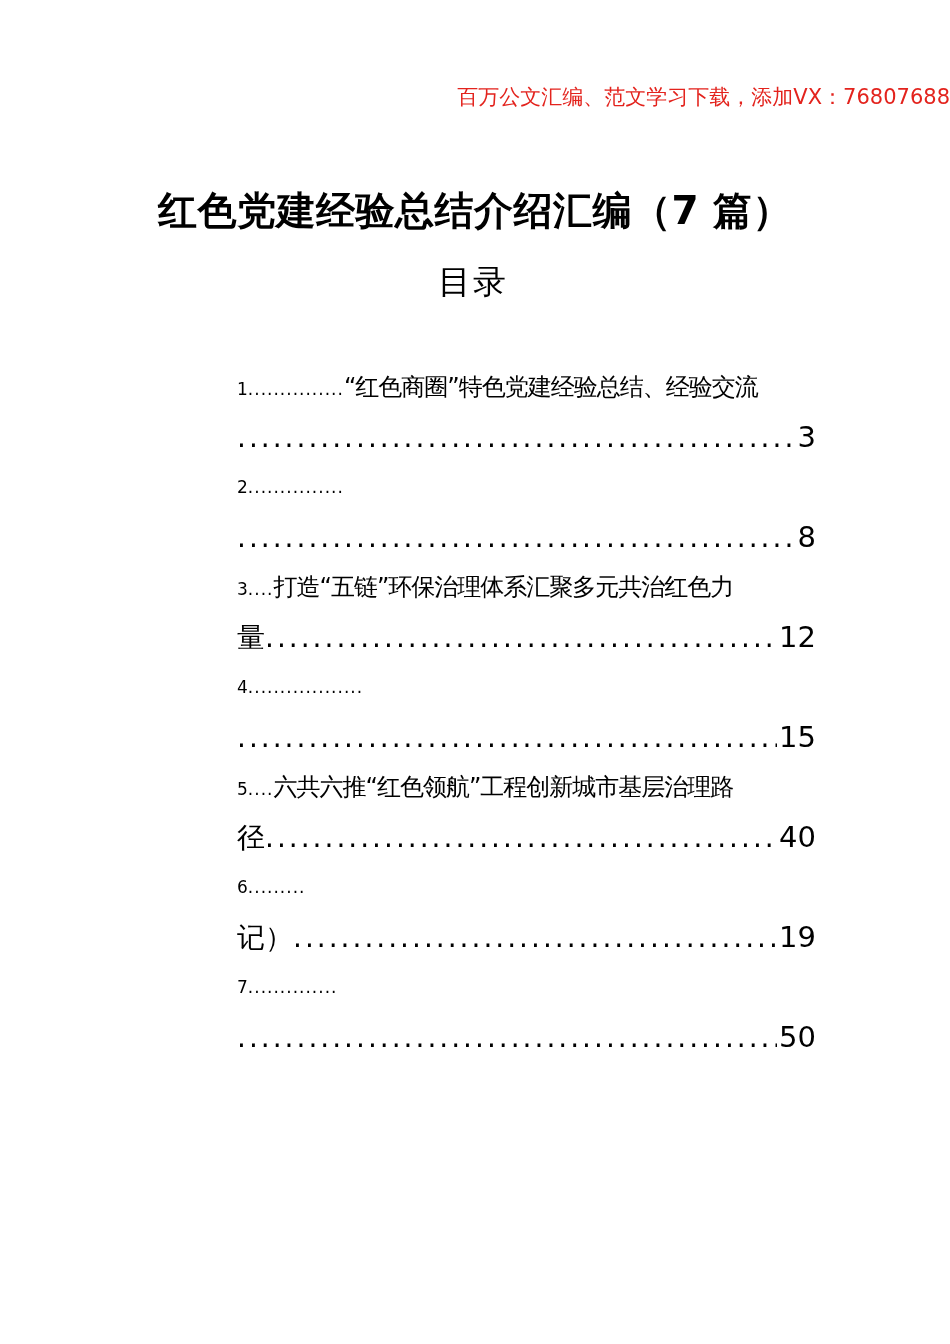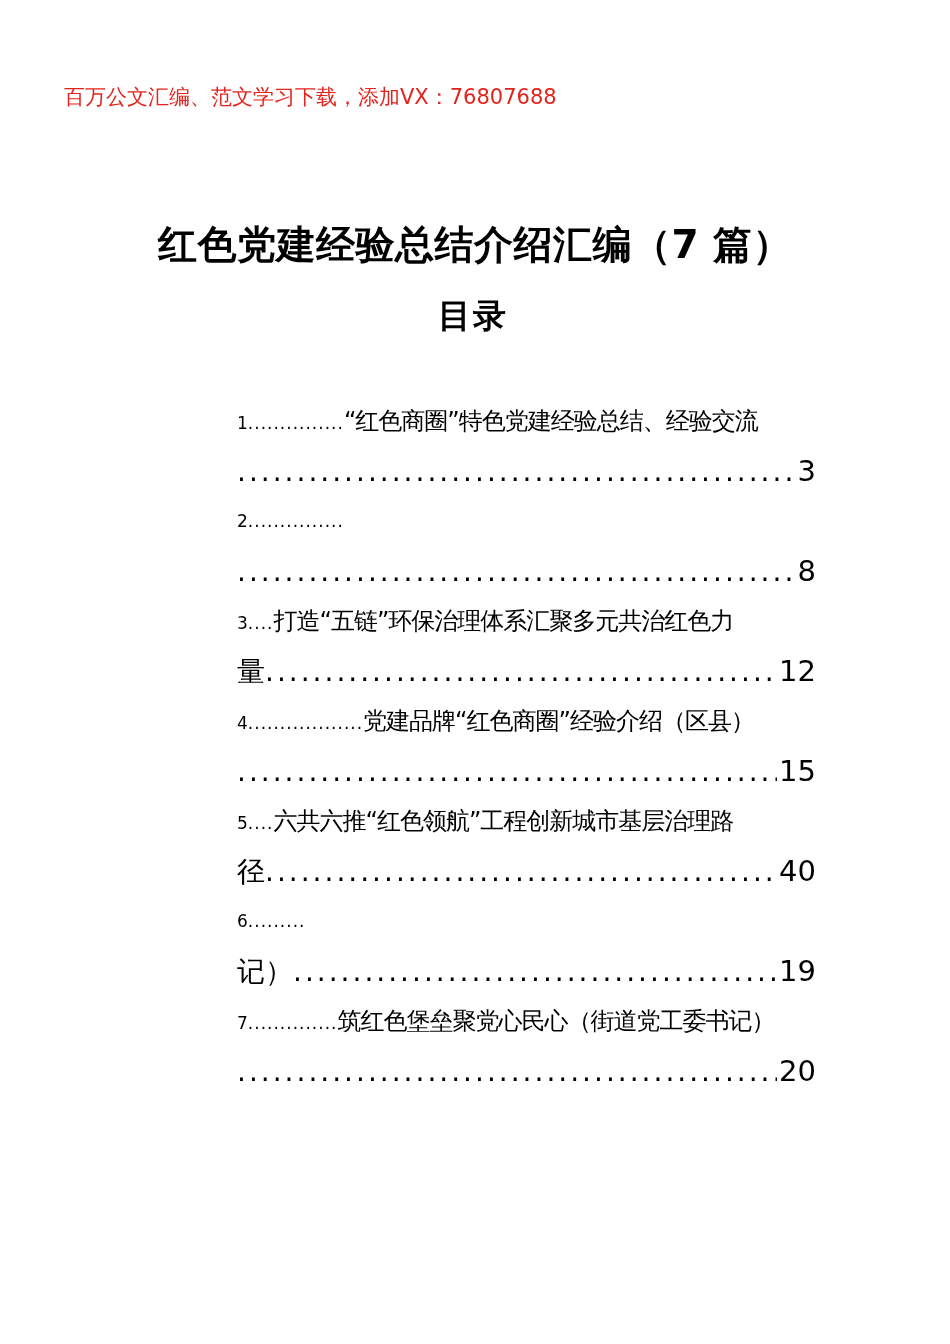--- a/index.html
+++ b/index.html
@@ -7,42 +7,42 @@
     width: 950px;
     height: 1344px;
     background: #ffffff;
     color: #000000;
     font-family: "DejaVu Sans", sans-serif;
     overflow: hidden;
   }
   .page { padding-top: 84px; }
 
   .notice {
-    text-align: left;
+    text-align: right;
     padding-left: 64px;
     font-size: 21px;
     line-height: 26px;
     color: #e3231d;
   }
 
   .doc-title {
-    margin: 112px 0 0 0;
+    margin: 78px 0 0 0;
     text-align: center;
     font-size: 39px;
     line-height: 46px;
     font-weight: 700;
     letter-spacing: 0.5px;
   }
 
   .toc-heading {
     margin: 30px 4px 0 0;
     text-align: center;
     font-size: 33px;
     line-height: 36px;
-    font-weight: 700;
+    font-weight: 400;
     letter-spacing: 2px;
   }
 
   .toc {
     margin: 62px 134px 0 237px;
     width: 579px;
   }
   .toc-item { height: 100px; }
   .toc-line {
     display: flex;
@@ -106,21 +106,20 @@
         <div class="toc-line">
           <span class="toc-pre">量</span>
           <span class="toc-leader">..........................................................................................</span>
           <span class="toc-page">12</span>
         </div>
       </div>
       <div class="toc-item">
         <div class="toc-line">
           <span class="toc-num">4</span>
           <span class="toc-dots">..................</span>
-          <span class="toc-text">党建品牌“红色商圈”经验介绍（区县）</span>
         </div>
         <div class="toc-line">
           <span class="toc-leader">..........................................................................................</span>
           <span class="toc-page">15</span>
         </div>
       </div>
       <div class="toc-item">
         <div class="toc-line">
           <span class="toc-num">5</span>
           <span class="toc-dots">....</span>
@@ -140,22 +139,21 @@
         <div class="toc-line">
           <span class="toc-pre">记）</span>
           <span class="toc-leader">..........................................................................................</span>
           <span class="toc-page">19</span>
         </div>
       </div>
       <div class="toc-item">
         <div class="toc-line">
           <span class="toc-num">7</span>
           <span class="toc-dots">..............</span>
-          <span class="toc-text">筑红色堡垒聚党心民心（街道党工委书记）</span>
         </div>
         <div class="toc-line">
           <span class="toc-leader">..........................................................................................</span>
-          <span class="toc-page">20</span>
+          <span class="toc-page">50</span>
         </div>
       </div>
     </div>
 
 </div>
 
 </body></html>

